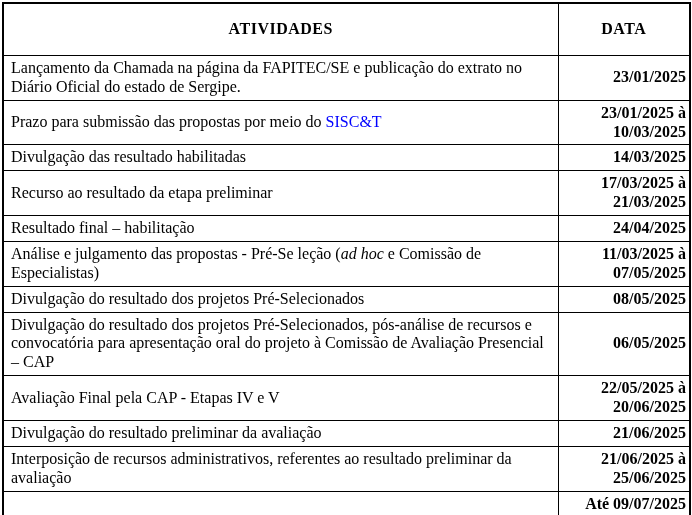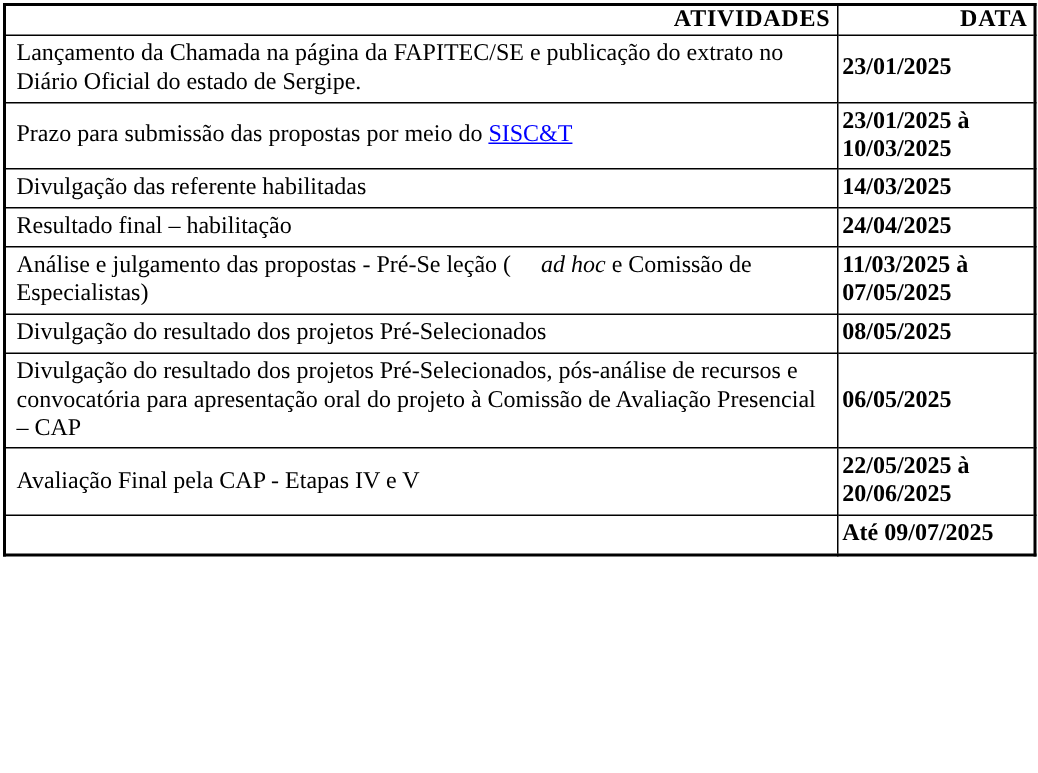--- a/index.html
+++ b/index.html
@@ -27,40 +27,39 @@
     border: 1px solid #000000;
     font-size: 16px;
     line-height: 1.18;
     vertical-align: middle;
     box-sizing: border-box;
   }
   th.col-activity { width: 555px; }
   th.col-date     { width: 132px; }
   table.schedule th {
     font-weight: bold;
-    text-align: right;
-    padding: 0 4px;
+    text-align: center;
+    padding: 16px 4px;
     letter-spacing: 0.5px;
   }
   td.activity-cell {
     text-align: left;
     padding: 3px 6px 3px 7px;
   }
   td.date-cell {
-    text-align: left;
+    text-align: right;
     font-weight: bold;
     padding: 3px 3px;
   }
   tr.data-row { height: 23px; }
   .link {
     color: #0000FF;
-    text-decoration: underline;
     cursor: pointer;
   }
-  em { font-style: italic; margin-left: 20px; }
+  em { font-style: italic; }
 </style>
 </head>
 <body>
 
 <div class="page">
   <table class="schedule">
     <thead>
       <tr>
         <th class="col-activity">ATIVIDADES</th>
         <th class="col-date">DATA</th>
@@ -69,22 +68,26 @@
     <tbody id="schedule-body">
         <tr class="data-row">
           <td class="activity-cell"><span>Lançamento da Chamada na página da FAPITEC/SE e publicação do extrato no Diário Oficial do estado de Sergipe.</span></td>
           <td class="date-cell">23/01/2025</td>
         </tr>
         <tr class="data-row">
           <td class="activity-cell"><span>Prazo para submissão das propostas por meio do </span><span class="link">SISC&amp;T</span></td>
           <td class="date-cell">23/01/2025 à 10/03/2025</td>
         </tr>
         <tr class="data-row">
-          <td class="activity-cell"><span>Divulgação das referente habilitadas</span></td>
+          <td class="activity-cell"><span>Divulgação das resultado habilitadas</span></td>
           <td class="date-cell">14/03/2025</td>
+        </tr>
+        <tr class="data-row">
+          <td class="activity-cell"><span>Recurso ao resultado da etapa preliminar</span></td>
+          <td class="date-cell">17/03/2025 à 21/03/2025</td>
         </tr>
         <tr class="data-row">
           <td class="activity-cell"><span>Resultado final – habilitação</span></td>
           <td class="date-cell">24/04/2025</td>
         </tr>
         <tr class="data-row">
           <td class="activity-cell"><span>Análise e julgamento das propostas - Pré-Se leção (</span><em>ad hoc</em><span> e Comissão de Especialistas)</span></td>
           <td class="date-cell">11/03/2025 à 07/05/2025</td>
         </tr>
         <tr class="data-row">
@@ -93,18 +96,26 @@
         </tr>
         <tr class="data-row">
           <td class="activity-cell"><span>Divulgação do resultado dos projetos Pré-Selecionados, pós-análise de recursos e convocatória para apresentação oral do projeto à Comissão de Avaliação Presencial – CAP</span></td>
           <td class="date-cell">06/05/2025</td>
         </tr>
         <tr class="data-row">
           <td class="activity-cell"><span>Avaliação Final pela CAP - Etapas IV e V</span></td>
           <td class="date-cell">22/05/2025 à 20/06/2025</td>
         </tr>
         <tr class="data-row">
+          <td class="activity-cell"><span>Divulgação do resultado preliminar da avaliação</span></td>
+          <td class="date-cell">21/06/2025</td>
+        </tr>
+        <tr class="data-row">
+          <td class="activity-cell"><span>Interposição de recursos administrativos, referentes ao resultado preliminar da avaliação</span></td>
+          <td class="date-cell">21/06/2025 à 25/06/2025</td>
+        </tr>
+        <tr class="data-row">
           <td class="activity-cell"></td>
           <td class="date-cell">Até 09/07/2025</td>
         </tr>
       </tbody>
   </table>
 </div>
 
 </body></html>

